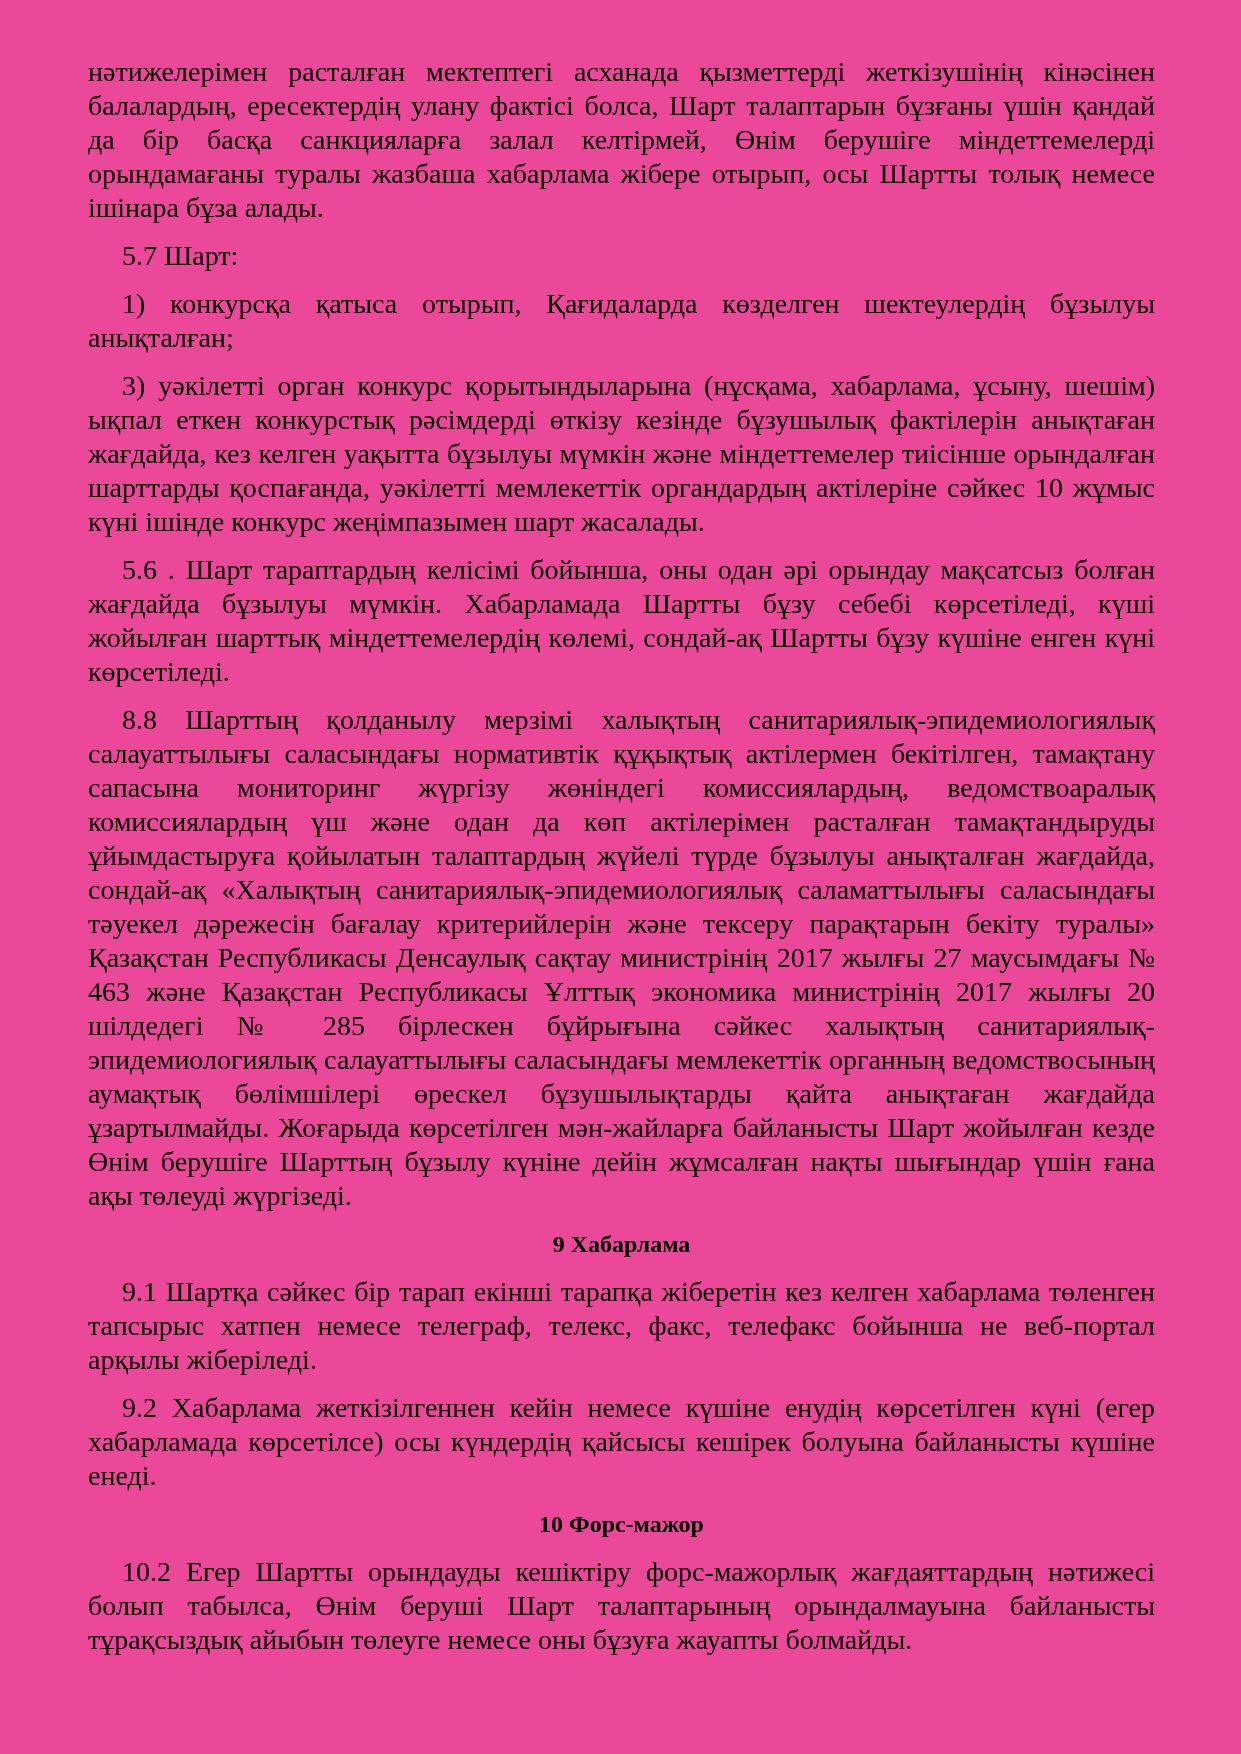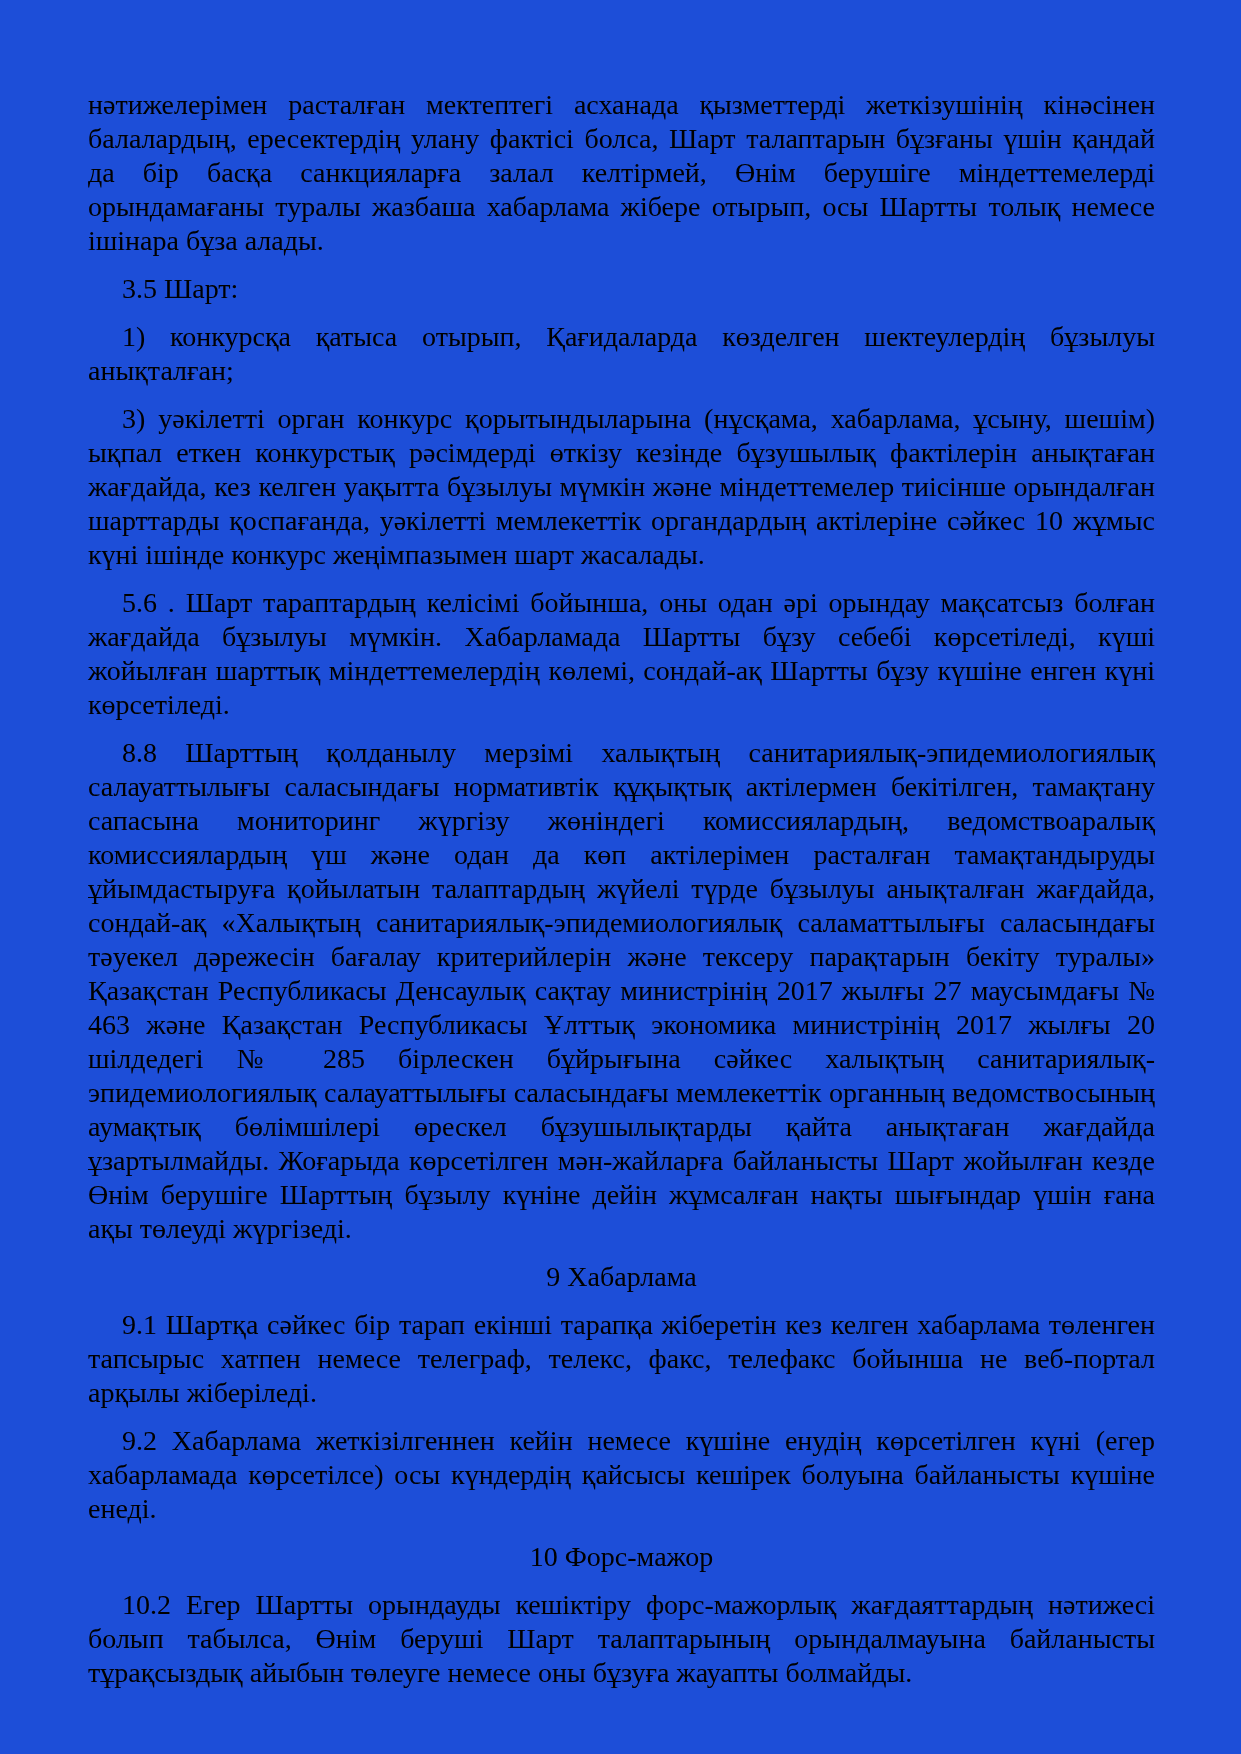--- a/index.html
+++ b/index.html
@@ -4,51 +4,51 @@
 <style>
   html, body { margin: 0; padding: 0; }
   body {
     width: 1241px; height: 1754px;
     background: #ffffff;
     overflow: hidden;
   }
   .page {
     box-sizing: border-box;
     width: 1241px; height: 1754px;
-    padding: 88px 86px 0 88px;
-    background: #1d4ed8;
+    padding: 55px 86px 0 88px;
+    background: #ec4899;
     color: #000000;
     font-family: "Liberation Serif", "DejaVu Serif", serif;
     font-size: 28px;
     line-height: 34px;
   }
   .para {
     margin: 14px 0 0 0;
     text-align: justify;
     text-indent: 34px;
   }
   .para.first {
     margin-top: 0;
     text-indent: 0;
   }
   .section-heading {
     margin: 14px 0 0 0;
     text-align: center;
-    font-weight: normal;
-    font-size: 28px;
+    font-weight: bold;
+    font-size: 24px;
     line-height: 34px;
   }
 </style>
 </head>
 <body>
 
 <div class="page">
 
   <p class="para first">нәтижелерімен расталған мектептегі асханада қызметтерді жеткізушінің кінәсінен балалардың, ересектердің улану фактісі болса, Шарт талаптарын бұзғаны үшін қандай да бір басқа санкцияларға залал келтірмей, Өнім берушіге міндеттемелерді орындамағаны туралы жазбаша хабарлама жібере отырып, осы Шартты толық немесе ішінара бұза алады.</p>
-  <p class="para">3.5 Шарт:</p>
+  <p class="para">5.7 Шарт:</p>
   <p class="para">1) конкурсқа қатыса отырып, Қағидаларда көзделген шектеулердің бұзылуы анықталған;</p>
   <p class="para">3) уәкілетті орган конкурс қорытындыларына (нұсқама, хабарлама, ұсыну, шешім) ықпал еткен конкурстық рәсімдерді өткізу кезінде бұзушылық фактілерін анықтаған жағдайда, кез келген уақытта бұзылуы мүмкін және міндеттемелер тиісінше орындалған шарттарды қоспағанда, уәкілетті мемлекеттік органдардың актілеріне сәйкес 10 жұмыс күні ішінде конкурс жеңімпазымен шарт жасалады.</p>
   <p class="para">5.6 . Шарт тараптардың келісімі бойынша, оны одан әрі орындау мақсатсыз болған жағдайда бұзылуы мүмкін. Хабарламада Шартты бұзу себебі көрсетіледі, күші жойылған шарттық міндеттемелердің көлемі, сондай-ақ Шартты бұзу күшіне енген күні көрсетіледі.</p>
   <p class="para">8.8 Шарттың қолданылу мерзімі халықтың санитариялық-эпидемиологиялық салауаттылығы саласындағы нормативтік құқықтық актілермен бекітілген, тамақтану сапасына мониторинг жүргізу жөніндегі комиссиялардың, ведомствоаралық комиссиялардың үш және одан да көп актілерімен расталған тамақтандыруды ұйымдастыруға қойылатын талаптардың жүйелі түрде бұзылуы анықталған жағдайда, сондай-ақ «Халықтың санитариялық-эпидемиологиялық саламаттылығы саласындағы тәуекел дәрежесін бағалау критерийлерін және тексеру парақтарын бекіту туралы» Қазақстан Республикасы Денсаулық сақтау министрінің 2017 жылғы 27 маусымдағы № 463 және Қазақстан Республикасы Ұлттық экономика министрінің 2017 жылғы 20 шілдедегі № 285 бірлескен бұйрығына сәйкес халықтың санитариялық-эпидемиологиялық салауаттылығы саласындағы мемлекеттік органның ведомствосының аумақтық бөлімшілері өрескел бұзушылықтарды қайта анықтаған жағдайда ұзартылмайды. Жоғарыда көрсетілген мән-жайларға байланысты Шарт жойылған кезде Өнім берушіге Шарттың бұзылу күніне дейін жұмсалған нақты шығындар үшін ғана ақы төлеуді жүргізеді.</p>
 
   <h3 class="section-heading">9 Хабарлама</h3>
 
   <p class="para">9.1 Шартқа сәйкес бір тарап екінші тарапқа жіберетін кез келген хабарлама төленген тапсырыс хатпен немесе телеграф, телекс, факс, телефакс бойынша не веб-портал арқылы жіберіледі.</p>
   <p class="para">9.2 Хабарлама жеткізілгеннен кейін немесе күшіне енудің көрсетілген күні (егер хабарламада көрсетілсе) осы күндердің қайсысы кешірек болуына байланысты күшіне енеді.</p>
 

